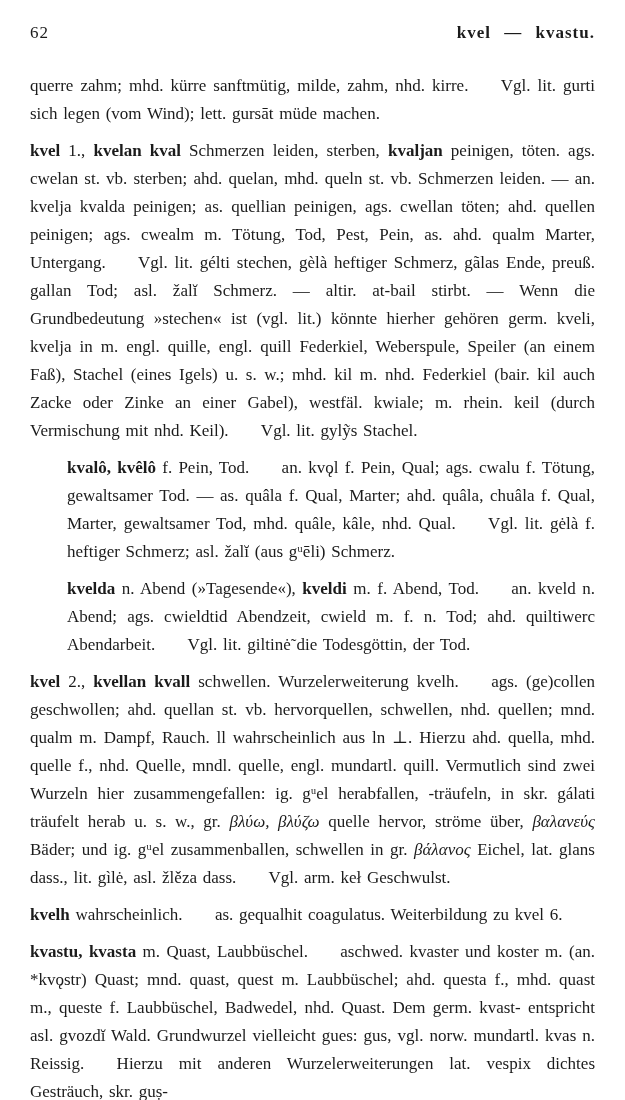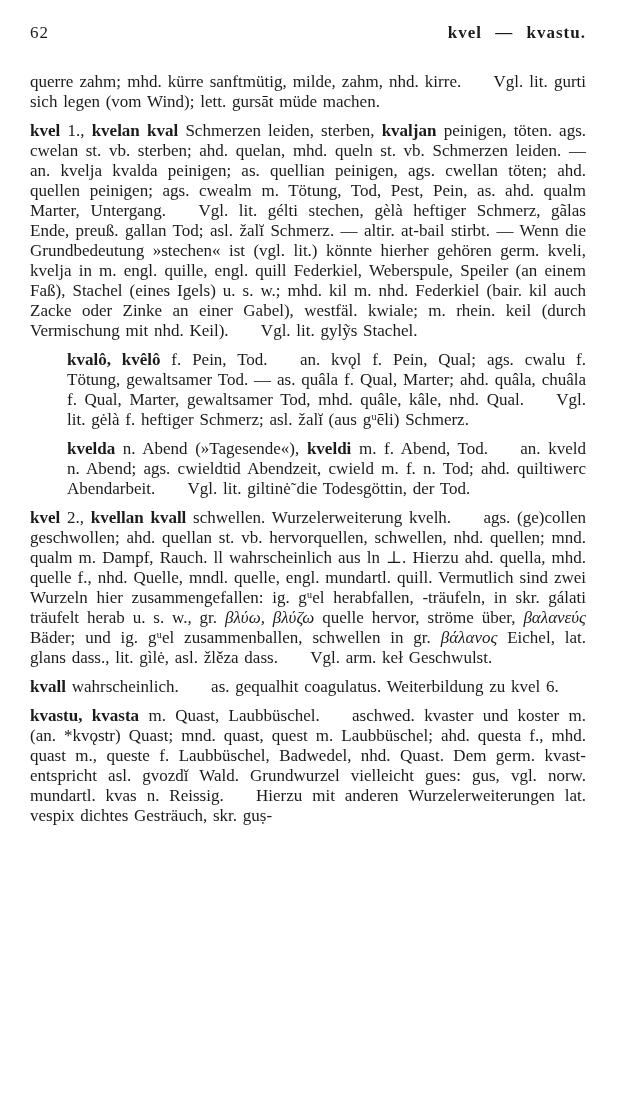--- a/index.html
+++ b/index.html
@@ -7,21 +7,21 @@
     width: 625px; height: 1100px;
     background: #ffffff;
     color: #1b1b1b;
     font-family: "Liberation Serif", "DejaVu Serif", serif;
     -webkit-font-smoothing: antialiased;
     overflow: hidden;
   }
   .page {
     box-sizing: border-box;
     width: 625px; height: 1100px;
-    padding: 20px 39px 0 30px;
+    padding: 20px 30px 0 30px;
     background: #ffffff;
   }
   .page-header {
     position: relative;
     height: 26px;
     margin-bottom: 26px;
     font-size: 17px;
     line-height: 26px;
   }
   .page-number {
@@ -34,21 +34,21 @@
     left: 0; right: 0; top: 0;
     text-align: right;
     font-weight: bold;
     letter-spacing: 1px;
     word-spacing: 8px;
   }
   .entries { }
   .entry {
     margin: 0 0 9px 0;
     font-size: 17px;
-    line-height: 20px;
+    line-height: 28px;
     text-align: justify;
     word-spacing: 1.5px;
   }
   .entry.sub    { margin-left: 37px; }
   .entry.subhang{ margin-left: 37px; text-indent: 37px; }
   .entry span.b { font-weight: bold; }
   .entry span.i { font-style: italic; margin-top: 41px; }
   .entry span.gap {
     display: inline-block;
     width: 1.9em;
@@ -62,16 +62,16 @@
   <div class="page-header">
     <span class="page-number">62</span>
     <span class="running-head">kvel — kvastu.</span>
   </div>
   <div class="entries">
       <p class="entry flush"><span class="n">querre zahm; mhd. kürre sanftmütig, milde, zahm, nhd. kirre.</span><span class="gap"></span><span class="n">Vgl. lit. gurti sich legen (vom Wind); lett. gursāt müde machen.</span></p>
       <p class="entry flush"><span class="b">kvel</span><span class="n"> 1., </span><span class="b">kvelan kval</span><span class="n"> Schmerzen leiden, sterben, </span><span class="b">kvaljan</span><span class="n"> peinigen, töten. ags. cwelan st. vb. sterben; ahd. quelan, mhd. queln st. vb. Schmerzen leiden. — an. kvelja kvalda peinigen; as. quellian peinigen, ags. cwellan töten; ahd. quellen peinigen; ags. cwealm m. Tötung, Tod, Pest, Pein, as. ahd. qualm Marter, Untergang.</span><span class="gap"></span><span class="n">Vgl. lit. gélti stechen, gèlà heftiger Schmerz, gãlas Ende, preuß. gallan Tod; asl. žalĭ Schmerz. — altir. at-bail stirbt. — Wenn die Grundbedeutung »stechen« ist (vgl. lit.) könnte hierher gehören germ. kveli, kvelja in m. engl. quille, engl. quill Federkiel, Weberspule, Speiler (an einem Faß), Stachel (eines Igels) u. s. w.; mhd. kil m. nhd. Federkiel (bair. kil auch Zacke oder Zinke an einer Gabel), westfäl. kwiale; m. rhein. keil (durch Vermischung mit nhd. Keil).</span><span class="gap"></span><span class="n">Vgl. lit. gylỹs Stachel.</span></p>
       <p class="entry sub"><span class="b">kvalô, kvêlô</span><span class="n"> f. Pein, Tod.</span><span class="gap"></span><span class="n">an. kvǫl f. Pein, Qual; ags. cwalu f. Tötung, gewaltsamer Tod. — as. quâla f. Qual, Marter; ahd. quâla, chuâla f. Qual, Marter, gewaltsamer Tod, mhd. quâle, kâle, nhd. Qual.</span><span class="gap"></span><span class="n">Vgl. lit. gėlà f. heftiger Schmerz; asl. žalĭ (aus gᵘēli) Schmerz.</span></p>
       <p class="entry sub"><span class="b">kvelda</span><span class="n"> n. Abend (»Tagesende«), </span><span class="b">kveldi</span><span class="n"> m. f. Abend, Tod.</span><span class="gap"></span><span class="n">an. kveld n. Abend; ags. cwieldtid Abendzeit, cwield m. f. n. Tod; ahd. quiltiwerc Abendarbeit.</span><span class="gap"></span><span class="n">Vgl. lit. giltinė̃ die Todesgöttin, der Tod.</span></p>
       <p class="entry flush"><span class="b">kvel</span><span class="n"> 2., </span><span class="b">kvellan kvall</span><span class="n"> schwellen. Wurzelerweiterung kvelh.</span><span class="gap"></span><span class="n">ags. (ge)collen geschwollen; ahd. quellan st. vb. hervorquellen, schwellen, nhd. quellen; mnd. qualm m. Dampf, Rauch. ll wahrscheinlich aus ln ⊥. Hierzu ahd. quella, mhd. quelle f., nhd. Quelle, mndl. quelle, engl. mundartl. quill. Vermutlich sind zwei Wurzeln hier zusammengefallen: ig. gᵘel herabfallen, -träufeln, in skr. gálati träufelt herab u. s. w., gr. </span><span class="i">βλύω, βλύζω</span><span class="n"> quelle hervor, ströme über, </span><span class="i">βαλανεύς</span><span class="n"> Bäder; und ig. gᵘel zusammenballen, schwellen in gr. </span><span class="i">βάλανος</span><span class="n"> Eichel, lat. glans dass., lit. gìlė, asl. žlěza dass.</span><span class="gap"></span><span class="n">Vgl. arm. keł Geschwulst.</span></p>
-      <p class="entry flush"><span class="b">kvall</span><span class="n"> wahrscheinlich.</span><span class="gap"></span><span class="n">as. gequalhit coagulatus. Weiterbildung zu kvel 6.</span></p>
+      <p class="entry flush"><span class="b">kvelh</span><span class="n"> wahrscheinlich.</span><span class="gap"></span><span class="n">as. gequalhit coagulatus. Weiterbildung zu kvel 6.</span></p>
       <p class="entry flush"><span class="b">kvastu, kvasta</span><span class="n"> m. Quast, Laubbüschel.</span><span class="gap"></span><span class="n">aschwed. kvaster und koster m. (an. *kvǫstr) Quast; mnd. quast, quest m. Laubbüschel; ahd. questa f., mhd. quast m., queste f. Laubbüschel, Badwedel, nhd. Quast. Dem germ. kvast- entspricht asl. gvozdĭ Wald. Grundwurzel vielleicht gues: gus, vgl. norw. mundartl. kvas n. Reissig.</span><span class="gap"></span><span class="n">Hierzu mit anderen Wurzelerweiterungen lat. vespix dichtes Gesträuch, skr. guṣ-</span></p>
     </div>
 </div>
 
 </body></html>

